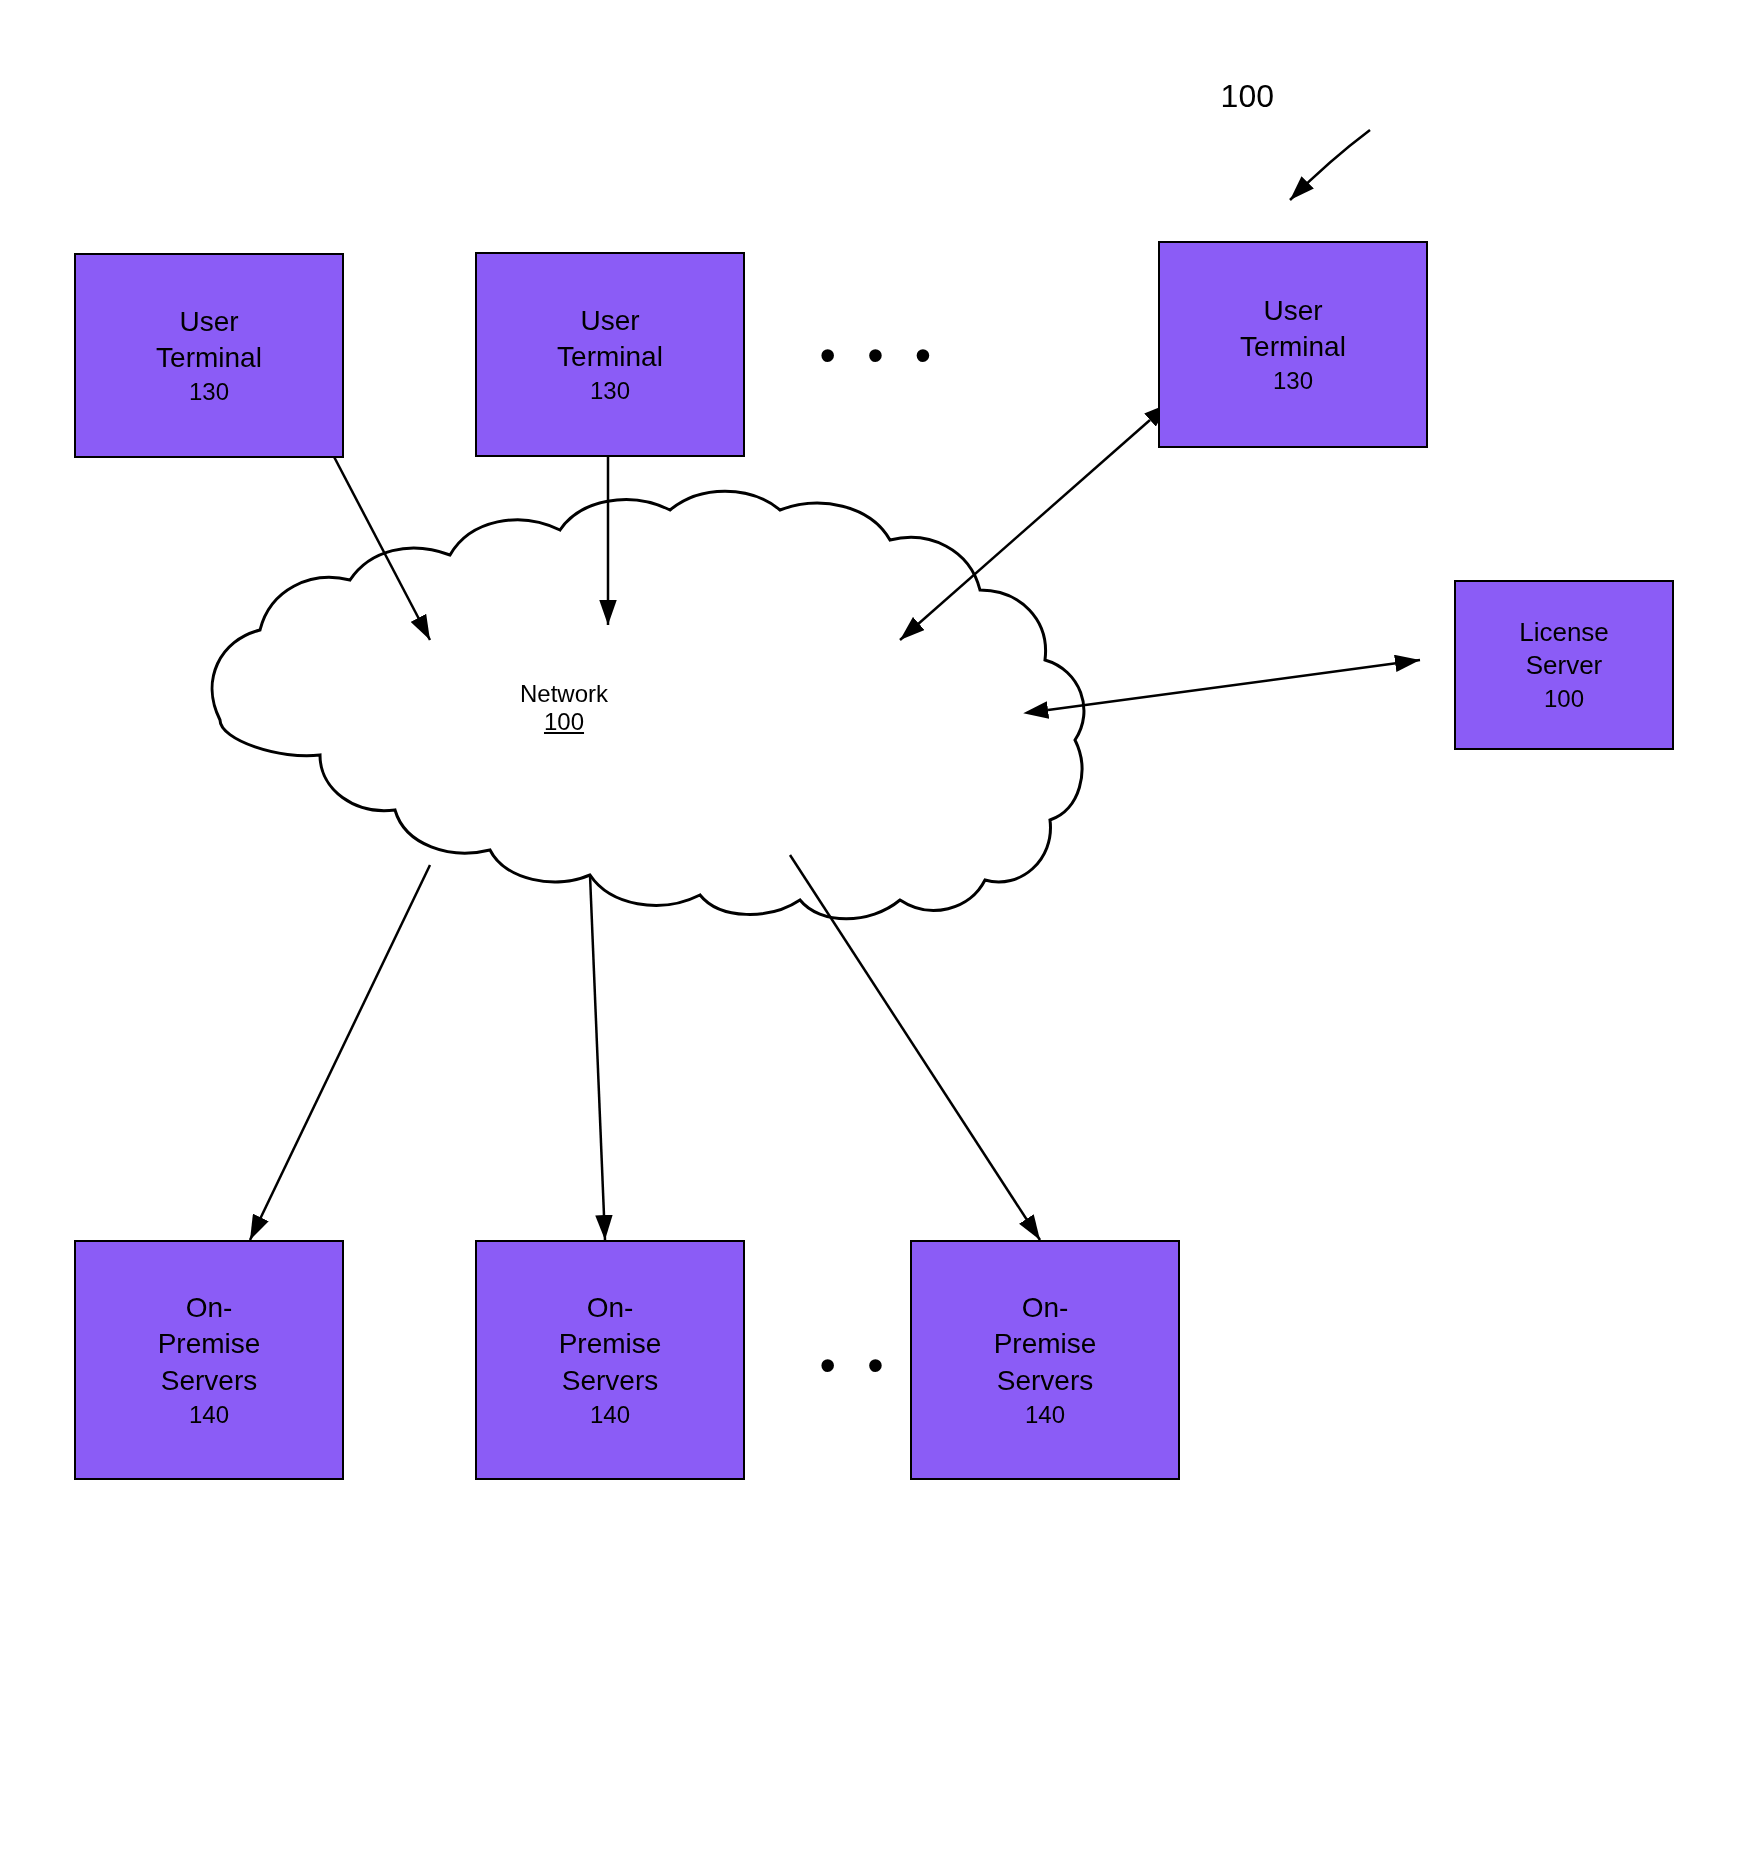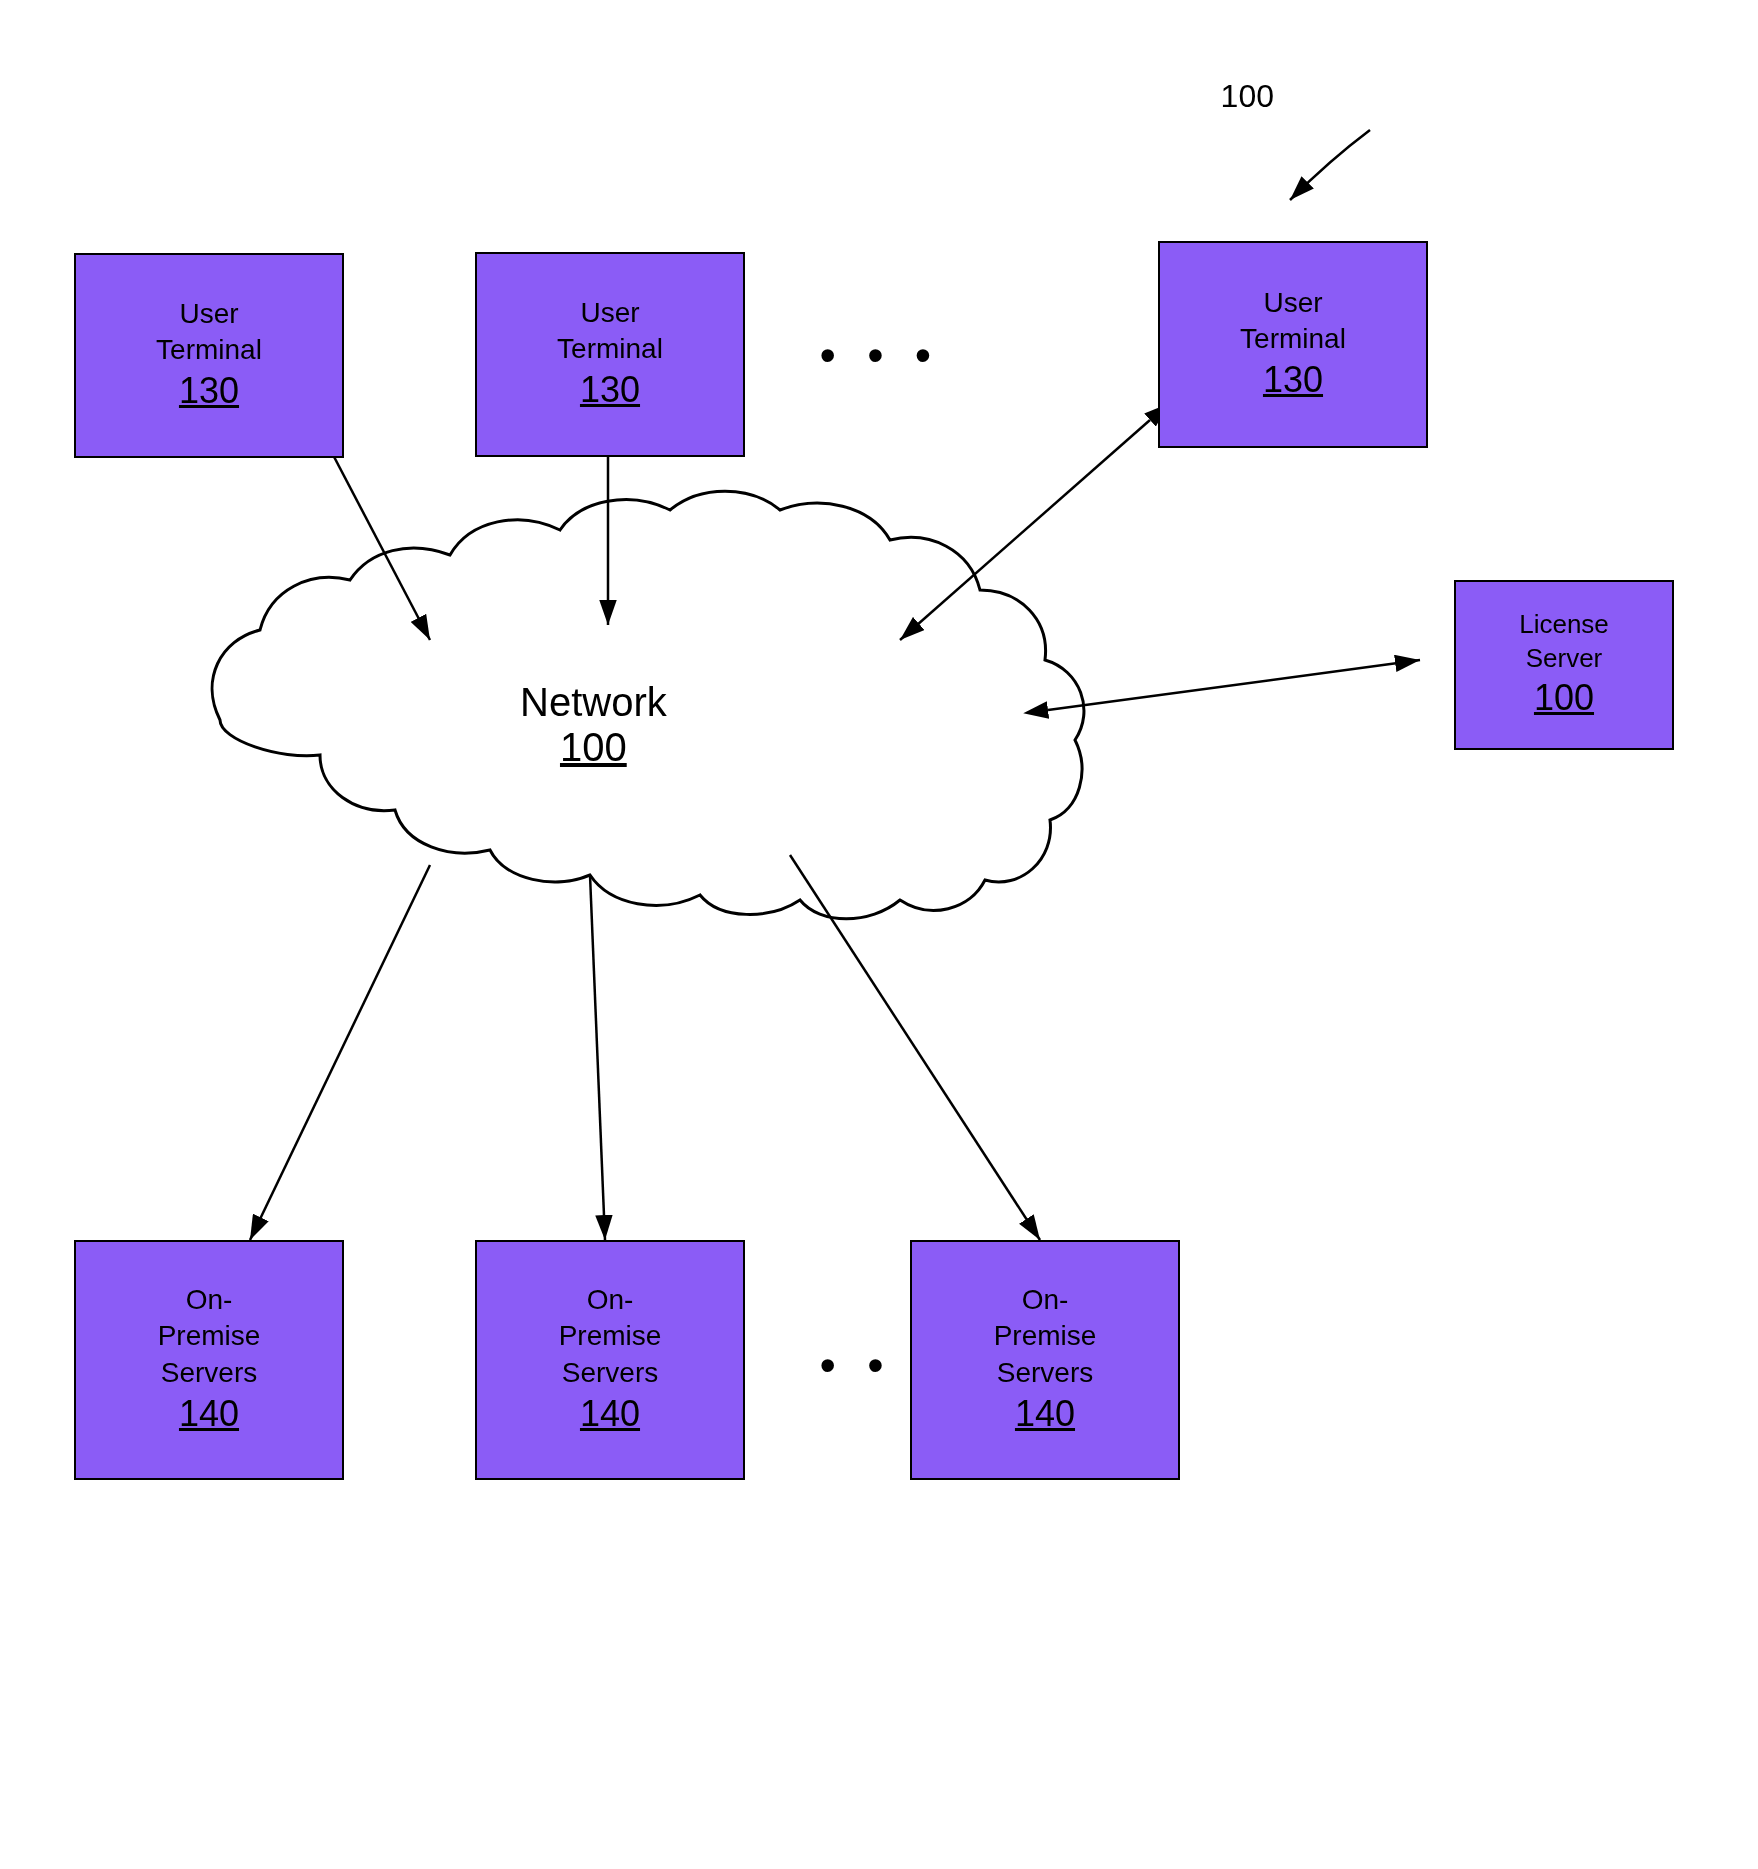--- a/index.html
+++ b/index.html
@@ -26,22 +26,21 @@
       display: flex;
       flex-direction: column;
       align-items: center;
       justify-content: center;
       text-align: center;
       font-size: 28px;
       line-height: 1.3;
     }
 
     .box .box-number {
-      text-decoration: underline;
-      font-size: 36px;
+      font-size: 24px;
       text-align: right;
     }
 
     
     .arrows-svg {
       position: absolute;
       top: 0;
       left: 0;
       width: 1758px;
       height: 1869px;
@@ -139,21 +138,21 @@
   </div>
 
   <div class="dots" style="left:820px; top:330px; font-size:44px; letter-spacing:10px;">• • •</div>
 
   <div class="box" style="left:1158px; top:241px; width:270px; height:207px;">
     <span>User</span>
     <span>Terminal</span>
     <span class="box-number">130</span>
   </div>
 
-  <div style="position:absolute; left:520px; top:680px; text-align:center; font-size:40px;">
+  <div style="position:absolute; left:520px; top:680px; text-align:center; font-size:24px;">
     <div>Network</div>
     <div style="text-decoration:underline;">100</div>
   </div>
 
   <div class="box" style="left:1430px; top:580px; width:220px; height:170px; font-size:26px;margin-left:24px;">
     <span>License</span>
     <span>Server</span>
     <span class="box-number">100</span>
   </div>
 

